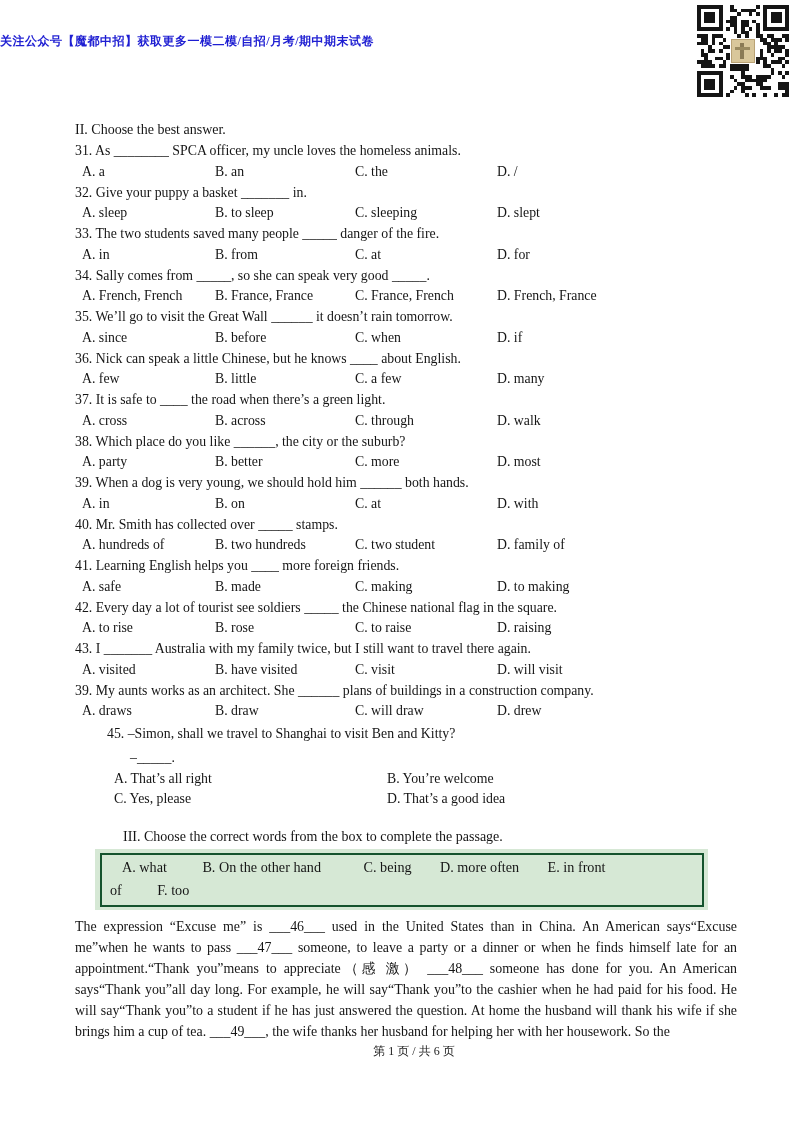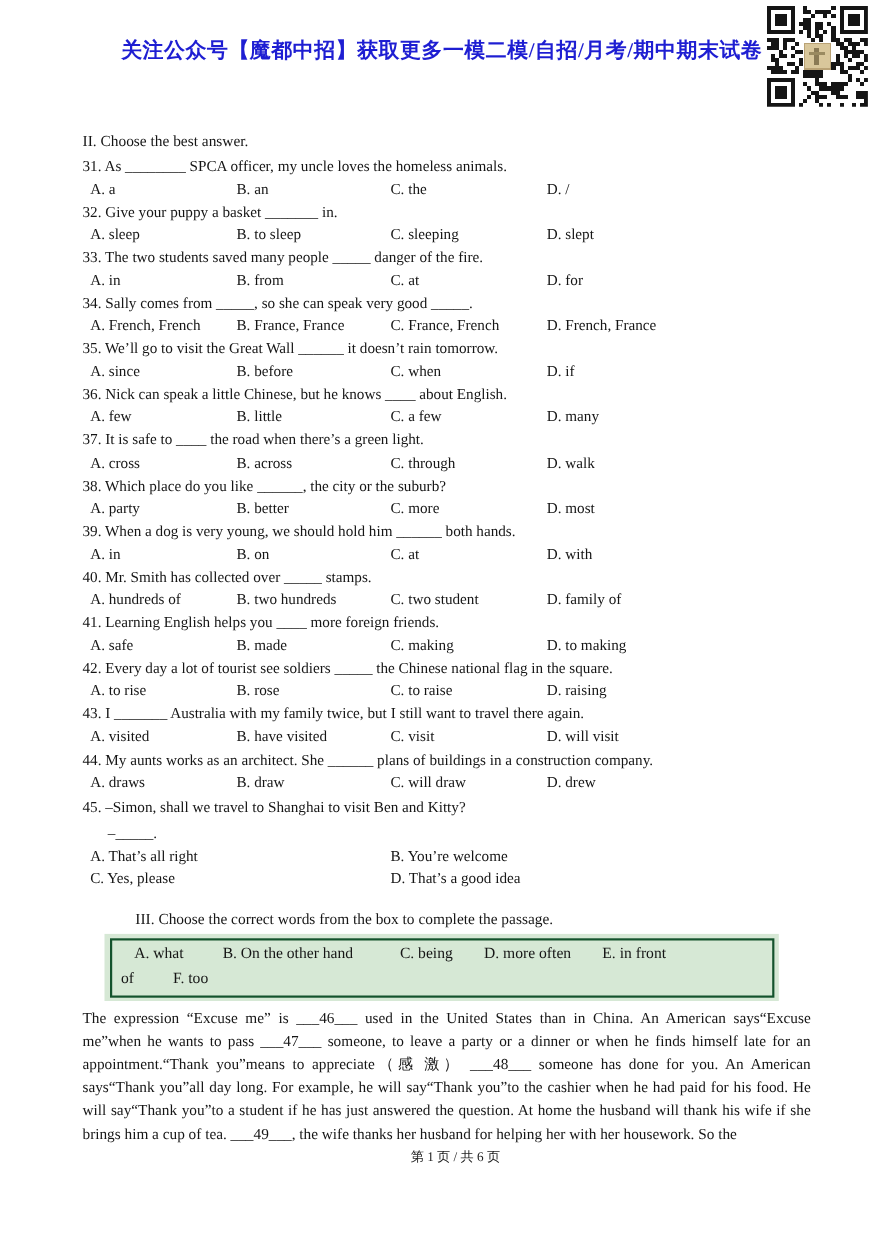--- a/index.html
+++ b/index.html
@@ -6,23 +6,23 @@
   .page{
     position:relative;
     width:793px;height:1122px;
     background:#ffffff;
     font-family:"Liberation Serif","DejaVu Serif",serif;
     color:#151515;
     overflow:hidden;
   }
   .header-notice{
     position:absolute;top:33px;left:0;right:100px;
-    text-align:right;
+    text-align:left;
     font-weight:bold;
-    font-size:19px;
+    font-size:12px;
     letter-spacing:.5px;
     color:#1e1ed2;
   }
   .qr{
     position:absolute;top:5px;left:697px;width:92px;height:92px;
   }
   .qr svg{width:92px;height:92px;display:block;}
   .content{
     position:absolute;left:75px;top:119px;width:662px;
     font-size:13.8px;
@@ -39,21 +39,21 @@
   }
   .opt-row{
     position:relative;
     height:20.75px;line-height:20.75px;
     white-space:nowrap;
   }
   .opt-row .o0{position:absolute;left:7px;}
   .opt-row .o1{position:absolute;left:140px;}
   .opt-row .o2{position:absolute;left:280px;}
   .opt-row .o3{position:absolute;left:422px;}
-  .q45{margin-top:2px;}
+  .q45{margin-top:2px;margin-left:32px;}
   .q45 .reply{padding-left:23px;margin-top:3px;}
   .sec3-title{margin-top:17px;height:19px;line-height:19px;margin-left:48px;}
   .word-box-outer{
     margin-top:3px;margin-left:20px;
     width:613px;box-sizing:border-box;
     background:#d6e8d5;
     padding:4px 4px 3px 5px;
   }
   .word-box-inner{
     border:2px solid #14532d;
@@ -497,21 +497,21 @@
     <div class="q-line">43. I _______ Australia with my family twice, but I still want to travel there again.</div>
     <div class="opt-row">
       <span class="o0">A. visited</span>
       <span class="o1">B. have visited</span>
       <span class="o2">C. visit</span>
       <span class="o3">D. will visit</span>
     </div>
   </div>
 
   <div class="q-block">
-    <div class="q-line">44. My aunts works as an architect. She ______ plans of buildings in a construction company.</div>
+    <div class="q-line">39. My aunts works as an architect. She ______ plans of buildings in a construction company.</div>
     <div class="opt-row">
       <span class="o0">A. draws</span>
       <span class="o1">B. draw</span>
       <span class="o2">C. will draw</span>
       <span class="o3">D. drew</span>
     </div>
   </div>
 </div>
 
     <div class="q45">

